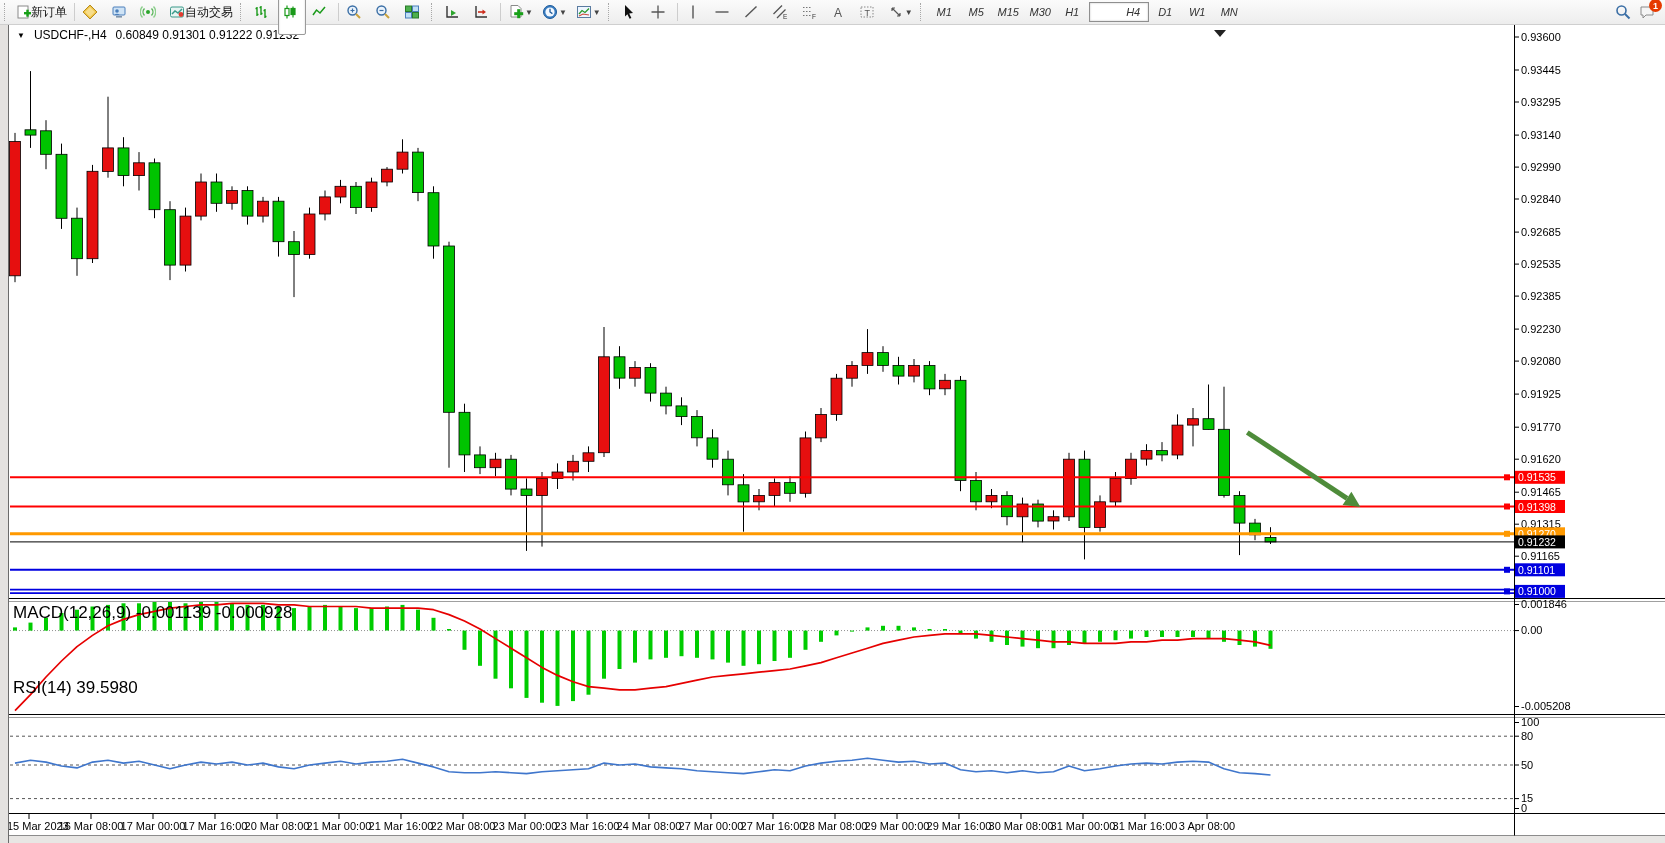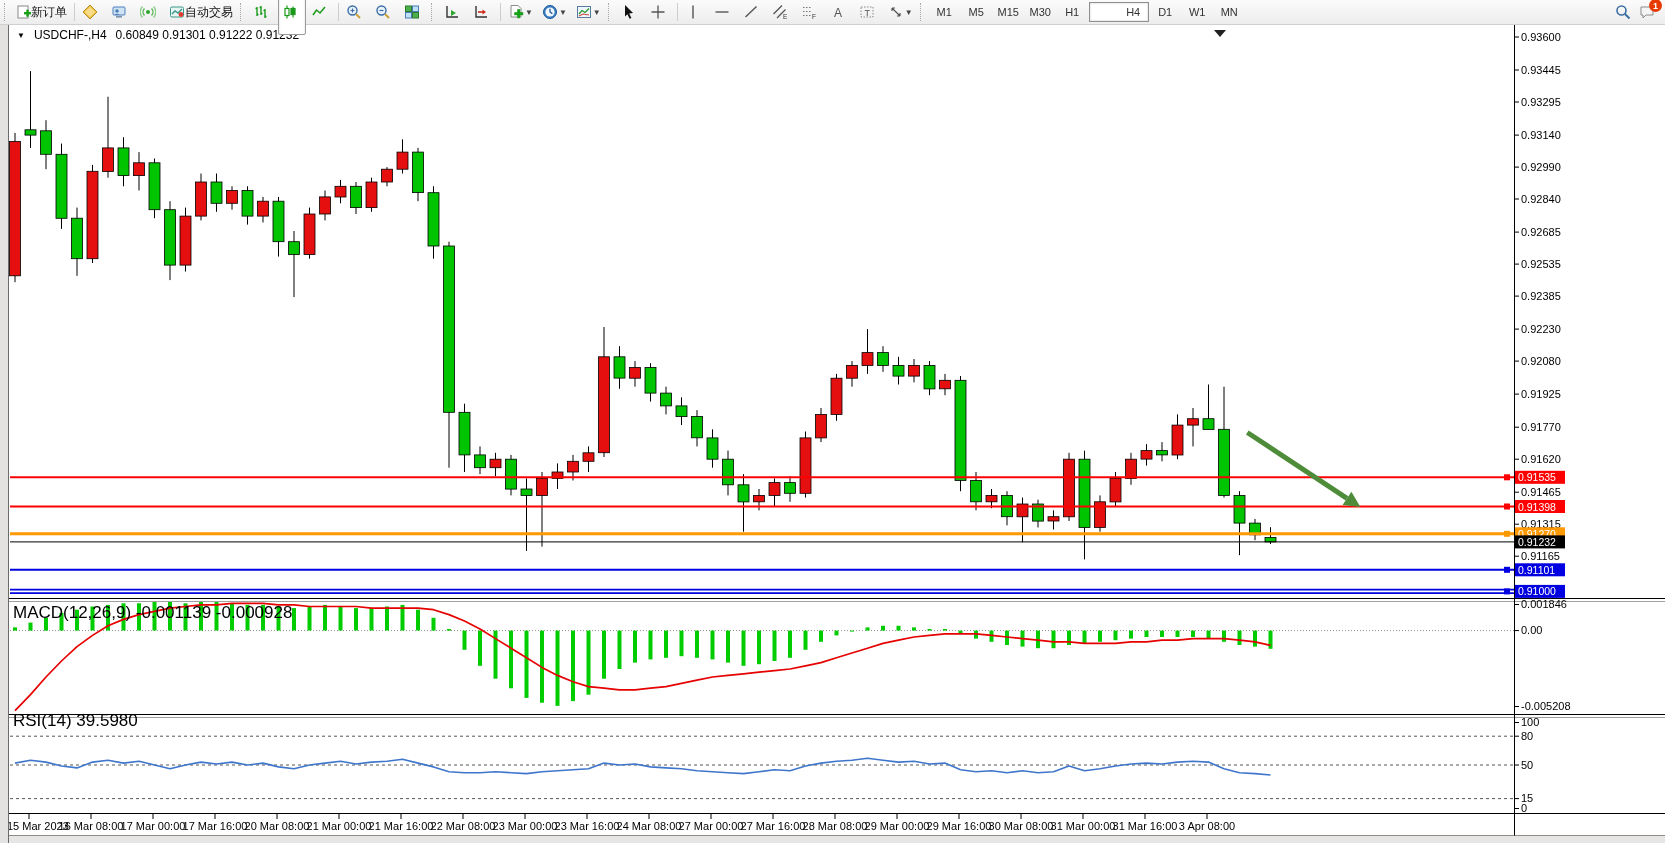--- a/index.html
+++ b/index.html
@@ -9,37 +9,37 @@
   .toolbar{position:absolute;top:0;left:0;right:0;height:24px;
     background:linear-gradient(#fbfbfb,#ededed);border-bottom:1px solid #cfcfcf;
     display:flex;align-items:center;padding-left:2px;gap:1px;z-index:5;}
   .tbtn{height:20px;min-width:20px;display:flex;align-items:center;justify-content:flex-start;
     border:1px solid transparent;border-radius:2px;font-size:12px;color:#111;padding:12px 3px;gap:0;}
   .tbtn.pressed{border:1px solid #9a9a9a;background:#fff;box-shadow:inset 0 1px 2px rgba(0,0,0,.18);}
   .grip{width:5px;height:18px;border-left:1px dotted #a8a8a8;margin:0 2px;}
   .sep{width:1px;height:18px;background:#cdcdcd;margin:0 2px;}
   .caret{font-size:8px;color:#444;margin-left:1px;}
   .tf{height:18px;min-width:25px;font-size:11px;color:#333;display:flex;align-items:center;
-    justify-content:center;border:1px solid transparent;padding:0 2px;}
+    justify-content:center;border:1px solid transparent;padding:0 2px;font-style:italic;}
   .tf.tf-active{background:#fff;border:1px solid #8f8f8f;box-shadow:inset 0 0 2px rgba(0,0,0,.25);padding-left:31px;}
   .toolbar-right{margin-left:auto;display:flex;align-items:center;gap:8px;padding-right:10px;}
   .chat-wrap{position:relative;}
   .badge{position:absolute;top:-5px;right:-7px;background:#e63a00;color:#fff;font-size:9px;
     width:13px;height:13px;border-radius:50%;display:flex;align-items:center;justify-content:center;font-weight:bold;}
   
   .left-strip{position:absolute;left:0;top:24px;bottom:0;width:8px;background:#e4e2e0;border-right:1px solid #b5b5b5;}
   .chart-window{position:absolute;left:8px;top:24px;right:0;bottom:0;background:#fff;
     border-left:1px solid #6b6b6b;border-top:1px solid #6b6b6b;}
   #chart-svg-holder{position:absolute;left:0;top:0;width:1657px;height:819px;}
   #chart-svg-holder svg text{font-family:"Liberation Sans","DejaVu Sans",sans-serif;}
   .chart-title{position:absolute;left:8px;top:3px;font-size:12px;color:#000;display:flex;gap:9px;align-items:center;z-index:3;}
   .chart-title .tri{font-size:8px;color:#000;}
   .pane-label{position:absolute;left:4px;font-size:17px;color:#000;z-index:3;}
   .macd-label{top:578px;}
-  .rsi-label{top:686px;}
+  .rsi-label{top:653px;}
   .icon16{width:16px;height:16px;display:block;}
   .icon14{width:14px;height:14px;display:block;}
 </style>
 </head>
 <body>
 
 <div class="toolbar">
   <div class="grip"></div>
 
   <div class="tbtn">

